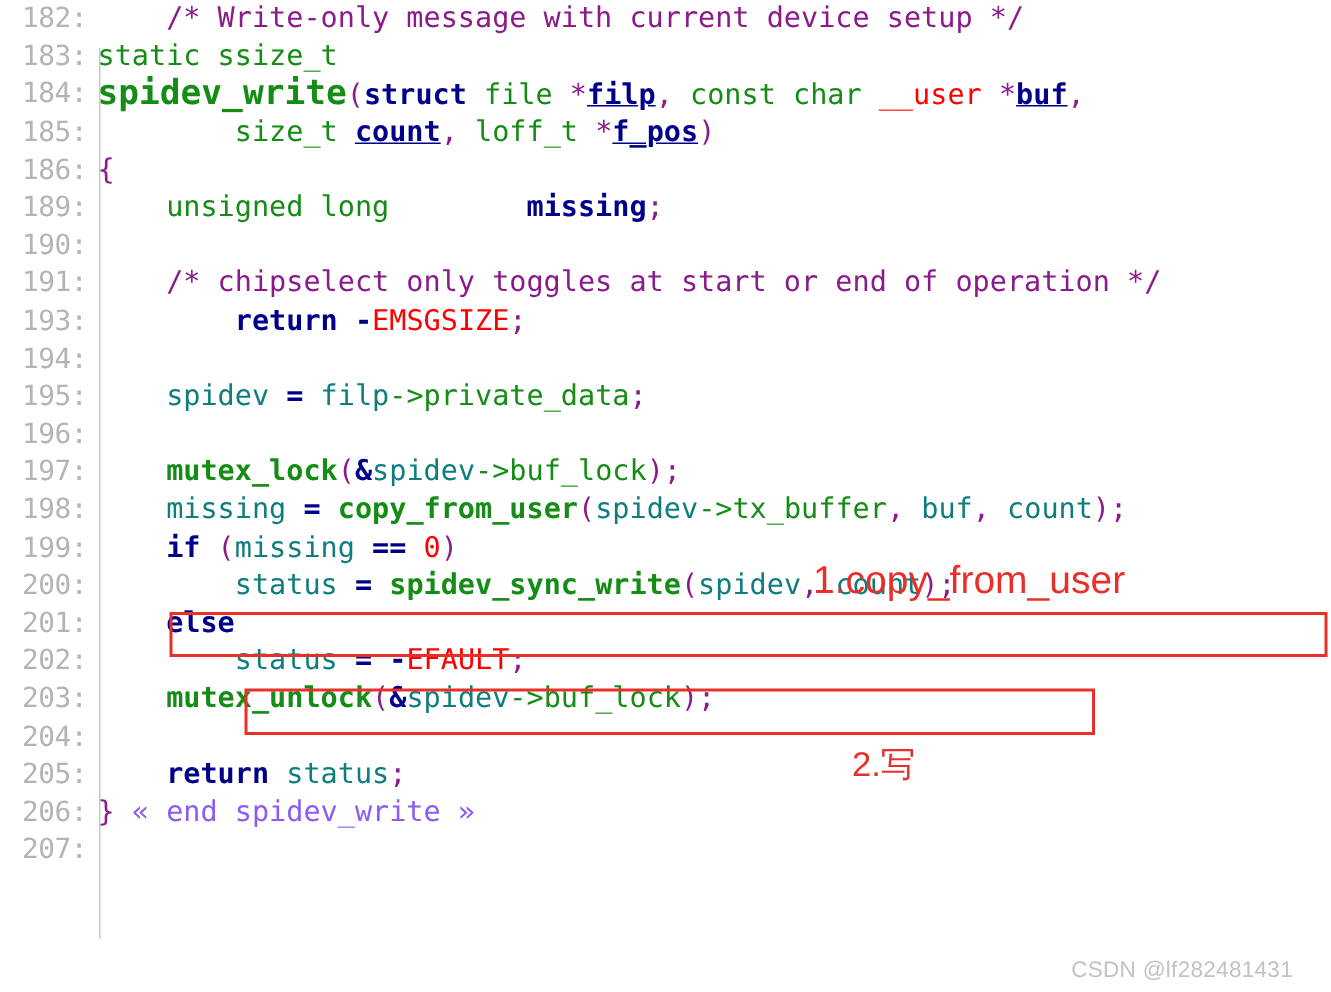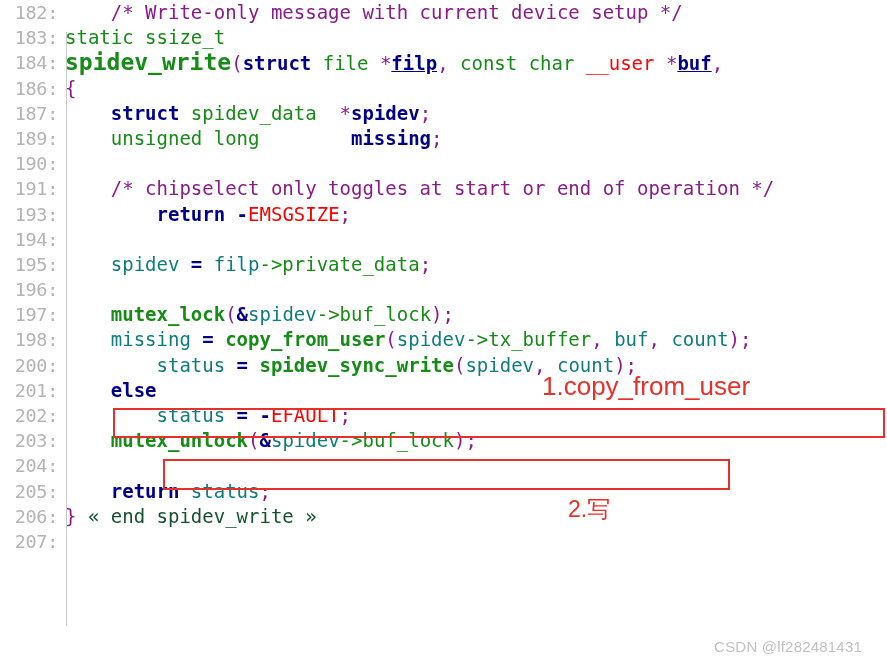--- a/index.html
+++ b/index.html
@@ -56,21 +56,21 @@
   .t-varname   { color: #00008b; font-weight: bold; }
   .t-param     { color: #00008b; font-weight: bold; text-decoration: underline; }
   .t-user      { color: #ff0000; }
   .t-punct     { color: #8b1a8b; }
   .t-ident     { color: #0f7d7d; }
   .t-func      { color: #158c15; font-weight: bold; }
   .t-member    { color: #158c15; }
   .t-number    { color: #ff0000; }
   .t-const     { color: #ff0000; }
   .t-italicvar { color: #8b1a8b; font-style: italic; }
-  .t-fold      { color: #14532d; }
+  .t-fold      { color: #8b5cf6; }
   .t-brace     { color: #8b1a8b; }
   .t-op        { color: #00008b; font-weight: bold; }
   .t-plain     { color: #000000; }
 
   
   #fold-rail {
     position: absolute;
     left: 66px;
     top: 32px;
     width: 1px;
@@ -127,31 +127,32 @@
 </style>
 </head>
 <body>
 
 <div id="code-viewer">
   <div id="fold-rail"></div>
   <div id="code-lines">
       <div class="code-line"><span class="gutter">182:</span><span class="codetext"><span class="t-comment">    /* Write-only message with current device setup */</span></span></div>
       <div class="code-line"><span class="gutter">183:</span><span class="codetext"><span class="t-type">static ssize_t</span></span></div>
       <div class="code-line"><span class="gutter">184:</span><span class="codetext"><span class="t-func" style="font-size: 23px;">spidev_write</span><span class="t-punct">(</span><span class="t-keyword">struct</span><span class="t-type"> file </span><span class="t-punct">*</span><span class="t-param">filp</span><span class="t-punct">,</span><span class="t-type"> const char </span><span class="t-user">__user</span><span class="t-type"> </span><span class="t-punct">*</span><span class="t-param">buf</span><span class="t-punct">,</span></span></div>
+      <div class="code-line"><span class="gutter">185:</span><span class="codetext"><span class="t-type">        size_t </span><span class="t-param">count</span><span class="t-punct">,</span><span class="t-type"> loff_t </span><span class="t-punct">*</span><span class="t-param">f_pos</span><span class="t-punct">)</span></span></div>
       <div class="code-line"><span class="gutter">186:</span><span class="codetext"><span class="t-brace">{</span></span></div>
-      <div class="code-line"><span class="gutter">187:</span><span class="codetext"><span class="t-keyword">    struct</span><span class="t-type"> spidev_data  </span><span class="t-punct">*</span><span class="t-varname">spidev</span><span class="t-punct">;</span></span></div>
       <div class="code-line"><span class="gutter">189:</span><span class="codetext"><span class="t-type">    unsigned long        </span><span class="t-varname">missing</span><span class="t-punct">;</span></span></div>
       <div class="code-line"><span class="gutter">190:</span><span class="codetext"></span></div>
       <div class="code-line"><span class="gutter">191:</span><span class="codetext"><span class="t-comment">    /* chipselect only toggles at start or end of operation */</span></span></div>
       <div class="code-line"><span class="gutter">193:</span><span class="codetext"><span class="t-keyword">        return</span><span class="t-plain"> </span><span class="t-op">-</span><span class="t-const">EMSGSIZE</span><span class="t-punct">;</span></span></div>
       <div class="code-line"><span class="gutter">194:</span><span class="codetext"></span></div>
       <div class="code-line"><span class="gutter">195:</span><span class="codetext"><span class="t-ident">    spidev</span><span class="t-op"> = </span><span class="t-ident">filp</span><span class="t-member">-&gt;private_data</span><span class="t-punct">;</span></span></div>
       <div class="code-line"><span class="gutter">196:</span><span class="codetext"></span></div>
       <div class="code-line"><span class="gutter">197:</span><span class="codetext"><span class="t-func">    mutex_lock</span><span class="t-punct">(</span><span class="t-op">&amp;</span><span class="t-ident">spidev</span><span class="t-member">-&gt;buf_lock</span><span class="t-punct">);</span></span></div>
       <div class="code-line"><span class="gutter">198:</span><span class="codetext"><span class="t-ident">    missing</span><span class="t-op"> = </span><span class="t-func">copy_from_user</span><span class="t-punct">(</span><span class="t-ident">spidev</span><span class="t-member">-&gt;tx_buffer</span><span class="t-punct">,</span><span class="t-ident"> buf</span><span class="t-punct">,</span><span class="t-ident"> count</span><span class="t-punct">);</span></span></div>
+      <div class="code-line"><span class="gutter">199:</span><span class="codetext"><span class="t-keyword">    if</span><span class="t-punct"> (</span><span class="t-ident">missing</span><span class="t-op"> == </span><span class="t-number">0</span><span class="t-punct">)</span></span></div>
       <div class="code-line"><span class="gutter">200:</span><span class="codetext"><span class="t-ident">        status</span><span class="t-op"> = </span><span class="t-func">spidev_sync_write</span><span class="t-punct">(</span><span class="t-ident">spidev</span><span class="t-punct">,</span><span class="t-ident"> count</span><span class="t-punct">);</span></span></div>
       <div class="code-line"><span class="gutter">201:</span><span class="codetext"><span class="t-keyword">    else</span></span></div>
       <div class="code-line"><span class="gutter">202:</span><span class="codetext"><span class="t-ident">        status</span><span class="t-op"> = </span><span class="t-op">-</span><span class="t-const">EFAULT</span><span class="t-punct">;</span></span></div>
       <div class="code-line"><span class="gutter">203:</span><span class="codetext"><span class="t-func">    mutex_unlock</span><span class="t-punct">(</span><span class="t-op">&amp;</span><span class="t-ident">spidev</span><span class="t-member">-&gt;buf_lock</span><span class="t-punct">);</span></span></div>
       <div class="code-line"><span class="gutter">204:</span><span class="codetext"></span></div>
       <div class="code-line"><span class="gutter">205:</span><span class="codetext"><span class="t-keyword">    return</span><span class="t-ident"> status</span><span class="t-punct">;</span></span></div>
       <div class="code-line"><span class="gutter">206:</span><span class="codetext"><span class="t-brace">}</span><span class="t-fold"> « end spidev_write »</span></span></div>
       <div class="code-line"><span class="gutter">207:</span><span class="codetext"></span></div>
     </div>
 

